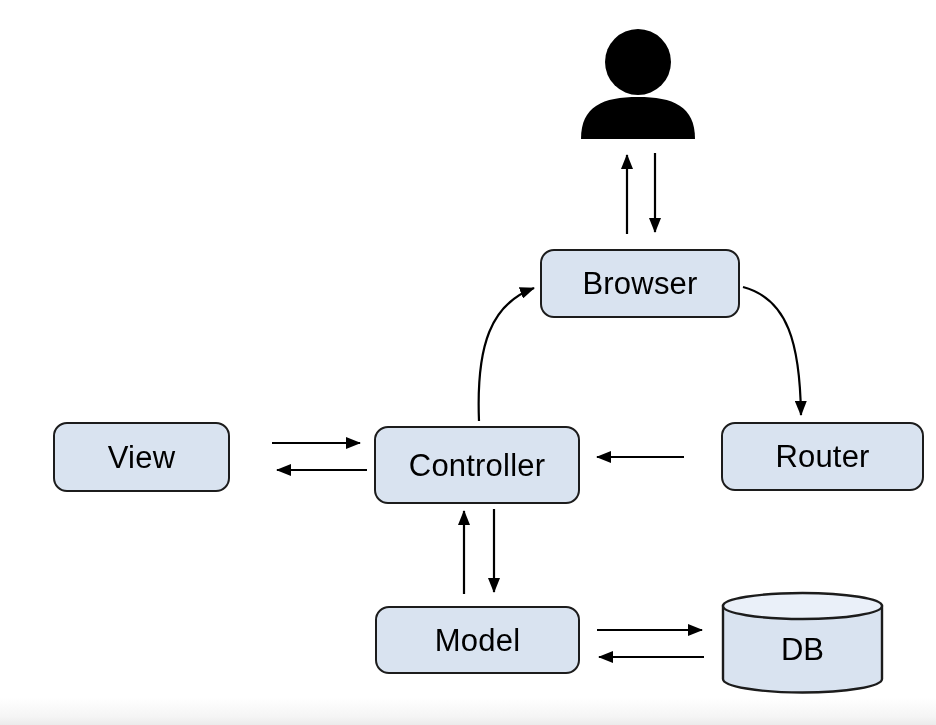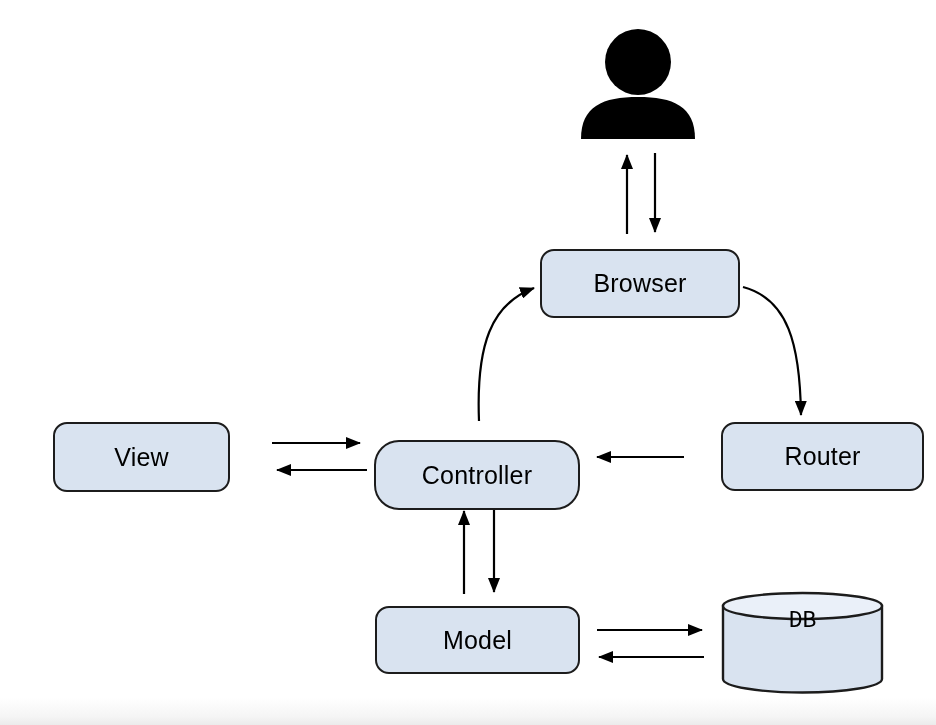--- a/index.html
+++ b/index.html
@@ -17,33 +17,33 @@
   .cyl-body{fill:var(--node-fill,#d9e3f0);stroke:var(--node-border,#1c1c1c);stroke-width:2.4;}
   .cyl-top{fill:var(--cylinder-top-fill,#eaf0f9);stroke:var(--node-border,#1c1c1c);stroke-width:2.4;}
   .node{
     position:absolute;
     display:flex;align-items:center;justify-content:center;
     background:var(--node-fill,#d9e3f0);
     border:2.5px solid var(--node-border,#1c1c1c);
     border-radius:14px;
     box-sizing:border-box;
     color:var(--text,#000000);
-    font-size:25px;
+    font-size:31px;
     line-height:1;
     letter-spacing:0.2px;
   }
   .node-view      {left:53px;  top:422px; width:177px; height:70px;}
-  .node-controller{left:374px; top:440px; width:206px; height:70px;border-radius:25px;}
+  .node-controller{left:374px; top:426px; width:206px; height:78px;}
   .node-router    {left:701px; top:422px; width:203px; height:69px;margin-left:20px;}
   .node-browser   {left:540px; top:249px; width:200px; height:69px;}
   .node-model     {left:375px; top:606px; width:205px; height:68px;}
   .db-label{
-    position:absolute;left:752px;top:604px;width:101px;height:34px;
+    position:absolute;left:752px;top:632px;width:101px;height:34px;
     display:flex;align-items:center;justify-content:center;
-    color:var(--text,#000000);font-size:23px;line-height:1;font-family:Liberation Mono, monospace;
+    color:var(--text,#000000);font-size:31px;line-height:1;
   }
   .bottom-strip{
     position:absolute;left:0;right:0;bottom:0;height:28px;
     background:linear-gradient(180deg,#ffffff 0%,#f5f5f5 70%,#ebebeb 100%);
   }
 </style>
 </head>
 <body>
 
 <div class="stage" style="--background: #ffffff; --node-fill: #d9e3f0; --cylinder-top-fill: #eaf0f9; --node-border: #1c1c1c; --arrow: #000000; --text: #000000; --icon-fill: #000000;">

